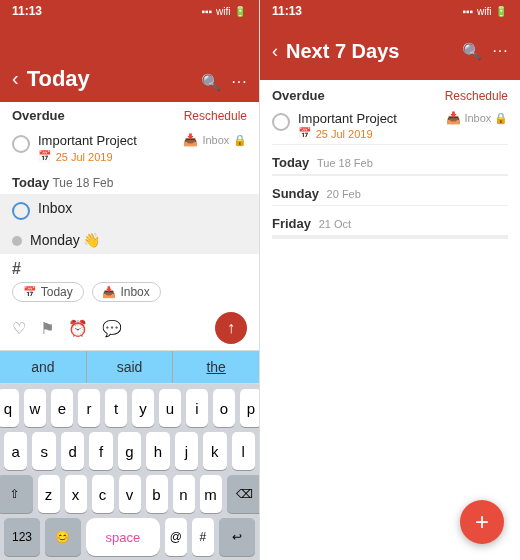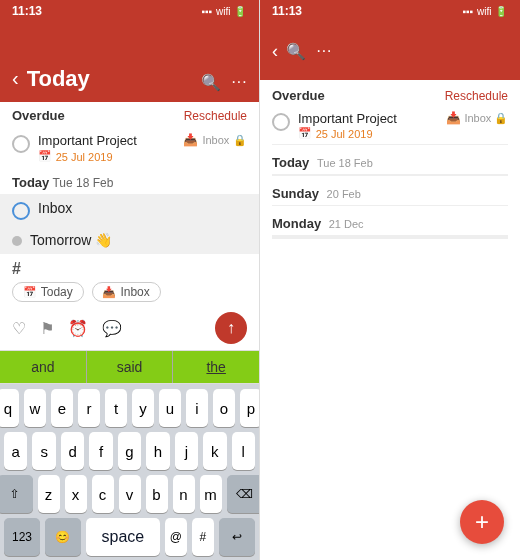--- a/index.html
+++ b/index.html
@@ -241,21 +241,21 @@
       justify-content: center;
       color: #fff;
       font-size: 16px;
     }
 
     
     .predictive-bar {
       display: flex;
       border-top: 1px solid #ddd;
       border-bottom: 1px solid #ddd;
-      background: #84cc16;
+      background: #7dd3fc;
     }
 
     .predictive-word {
       flex: 1;
       text-align: center;
       padding: 8px 4px;
       font-size: 14px;
       color: #333;
       border-right: 1px solid #aaa;
     }
@@ -298,22 +298,23 @@
       color: #000;
       font-size: 12px;
       min-width: 36px;
       max-width: 46px;
       flex: 1.4;
     }
 
     .key-space {
       flex: 4;
       max-width: 120px;
-      font-size: 16px;
-      color: #0f172a;
+      font-size: 13px;
+      color: #ec4899;
+      border-radius: 9px;
     }
 
     .key-symbol {
       flex: 1.2;
       max-width: 38px;
       font-size: 12px;
     }
 
     .key-bottom-row {
       padding: 5px 4px 6px;
@@ -525,21 +526,21 @@
     <div class="task-item task-item-selected">
       <div class="task-circle" style="border-color:#4a90d9;"></div>
       <div class="task-info">
         <div class="task-title">Inbox</div>
       </div>
     </div>
 
     <div class="task-item task-item-selected">
       <div class="task-dot"></div>
       <div class="task-info">
-        <div class="task-title">Tomorrow 👋</div>
+        <div class="task-title">Monday 👋</div>
       </div>
     </div>
 
     <div class="tags-section">
       <span class="hashtag">#</span>
       <div class="tag-chips">
         <div class="tag-chip">
           <span class="chip-icon">📅</span>
           <span>Today</span>
         </div>
@@ -625,20 +626,21 @@
     <span class="status-time">11:13</span>
     <div class="status-icons">
       <span>▪▪▪</span>
       <span>wifi</span>
       <span>🔋</span>
     </div>
   </div>
 
   <div class="right-header">
     <span class="back-icon">‹</span>
+    <span class="title">Next 7 Days</span>
     <div class="header-icons">
       <span>🔍</span>
       <span>···</span>
     </div>
   </div>
 
   <div class="right-content">
 
     <div class="right-overdue-header">
       <span class="overdue-label">Overdue</span>
@@ -671,22 +673,22 @@
 
     <div class="divider-line"></div>
 
     <div class="day-divider">
       <span>Sunday</span>
       <span class="day-sub">20 Feb</span>
     </div>
     <div class="divider-line"></div>
 
     <div class="day-divider">
-      <span>Monday</span>
-      <span class="day-sub">21 Dec</span>
+      <span>Friday</span>
+      <span class="day-sub">21 Oct</span>
     </div>
     <div class="divider-line"></div>
 
     <div class="divider-line"></div>
 
     <div class="divider-line"></div>
 
     <div class="divider-line"></div>
 
     <div class="right-bottom-spacer"></div>

